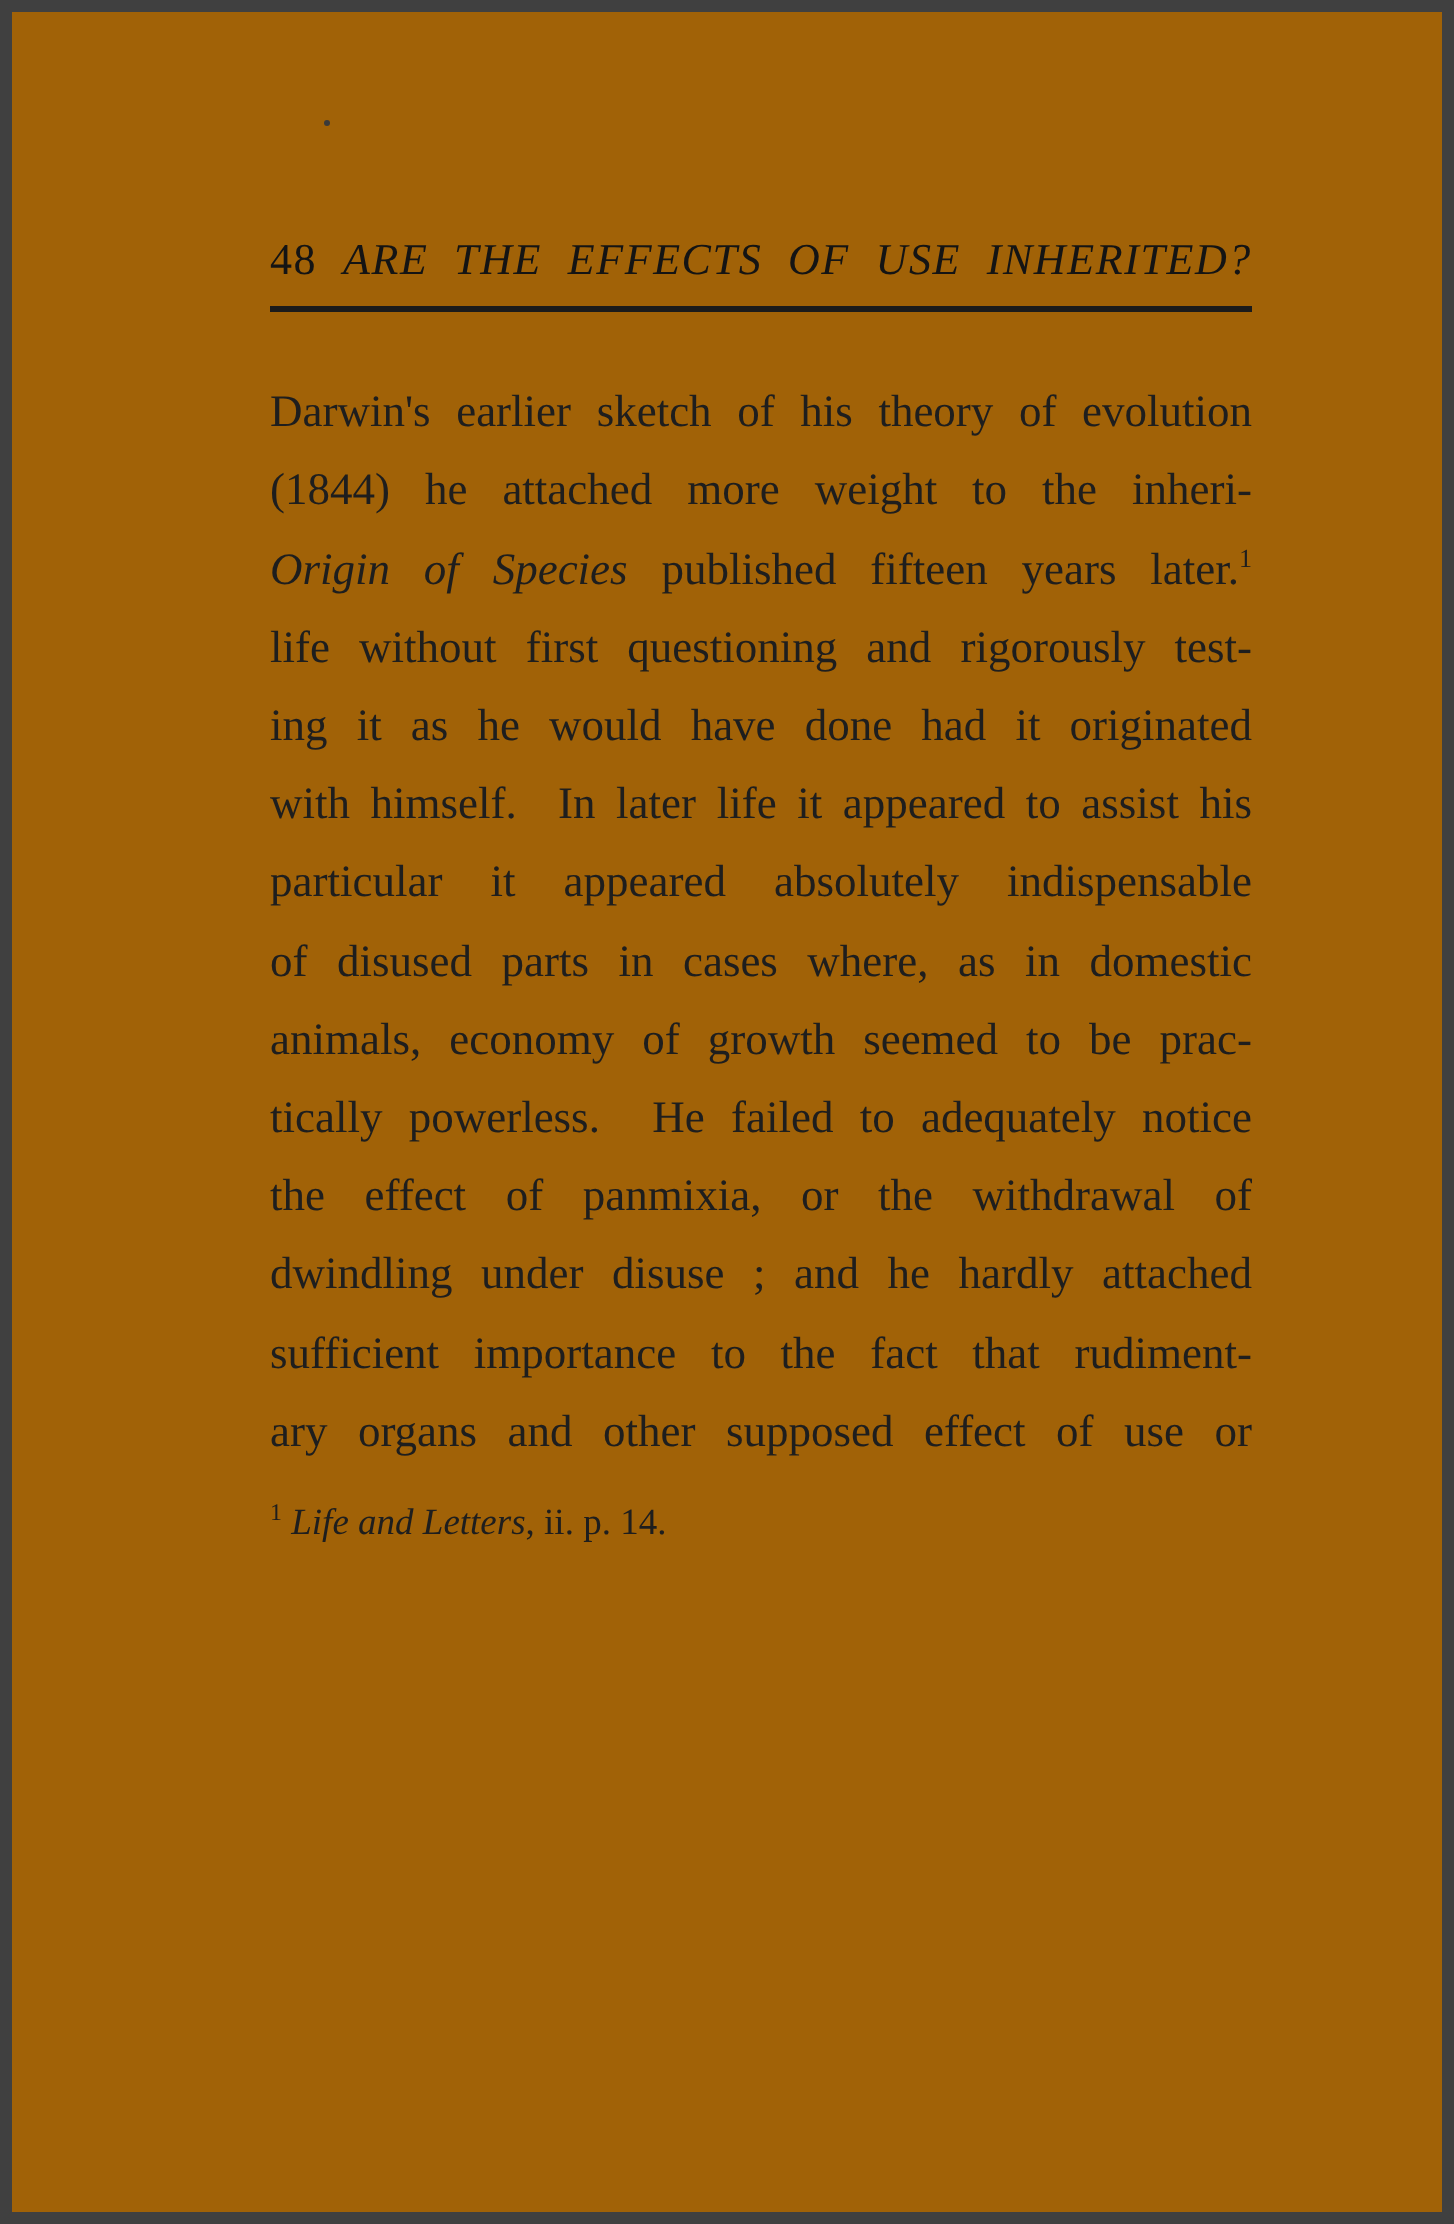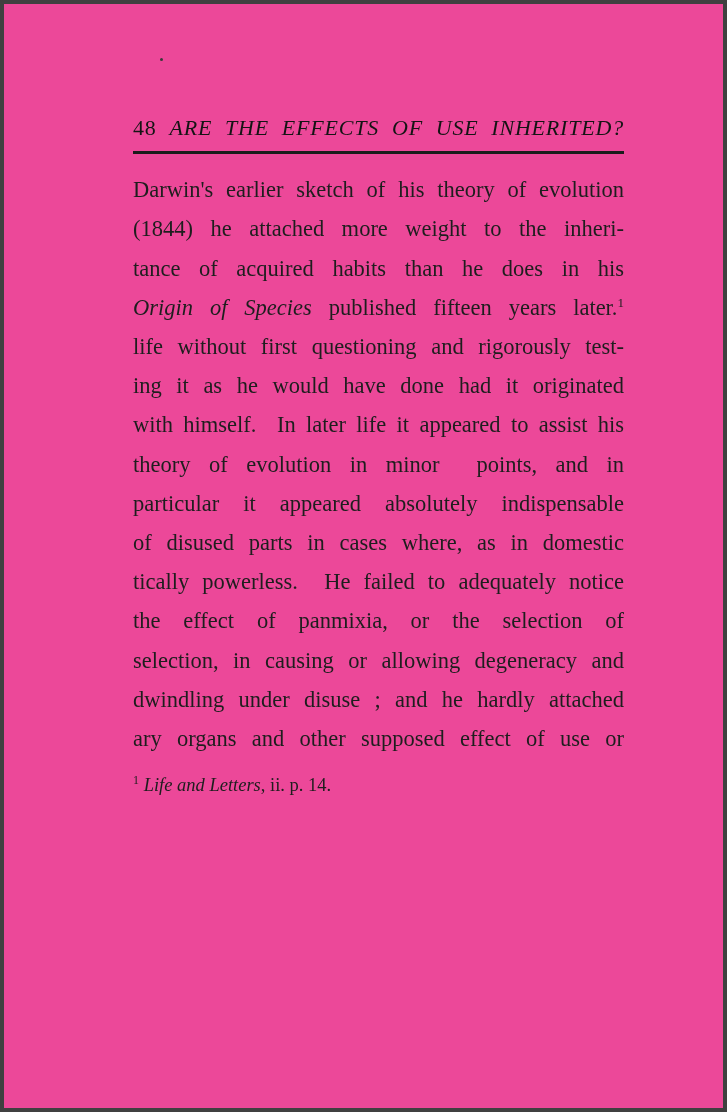--- a/index.html
+++ b/index.html
@@ -1,22 +1,22 @@
 <!DOCTYPE html>
 <html><head>
 <meta charset="utf-8">
 <style>
   html, body { margin: 0; padding: 0; background: #ffffff; }
   .page {
     position: relative;
     width: 727px;
     height: 1112px;
     box-sizing: border-box;
-    background: #ec4899;
-    border: 4px solid #404040;
+    background: #a16207;
+    border: 6px solid #404040;
     font-family: "Liberation Serif", "DejaVu Serif", serif;
     color: #1d1d1d;
     overflow: hidden;
   }
   .speck {
     position: absolute;
     left: 156px; top: 54px;
     width: 3px; height: 3px;
     background: #3a3a3a;
     border-radius: 50%;
@@ -35,21 +35,21 @@
     text-align-last: justify;
     line-height: 1.1;
   }
   .running-head .num { font-style: normal; }
   .running-head .title { font-style: italic; }
   .rule {
     height: 3px;
     background: #1b1b1b;
     margin-top: 11px;
   }
-  .body-text { margin-top: 16px; }
+  .body-text { margin-top: 30px; }
   .line {
     font-size: 22.5px;
     line-height: 39.2px;
     text-align: justify;
     text-align-last: justify;
     color: #1e1e1e;
   }
   .it { font-style: italic; }
   .sup {
     font-size: 13px;
@@ -71,29 +71,28 @@
   <div class="speck"></div>
   <div class="textblock">
     <div class="running-head">
       <span class="num">48</span>
       <span class="title">ARE THE EFFECTS OF USE INHERITED?</span>
     </div>
     <div class="rule"></div>
     <div class="body-text">
         <div class="line"><span>Darwin's earlier sketch of his theory of evolution</span></div>
         <div class="line"><span>(1844) he attached more weight to the inheri-</span></div>
-        <div class="line"><span>tance of acquired habits than he does in his</span></div>
         <div class="line"><span class="it">Origin of Species</span><span> published fifteen years later.</span><span class="sup">1</span></div>
         <div class="line"><span>life without first questioning and rigorously test-</span></div>
         <div class="line"><span>ing it as he would have done had it originated</span></div>
         <div class="line"><span>with himself.&nbsp; In later life it appeared to assist his</span></div>
-        <div class="line"><span>theory of evolution in minor &nbsp;points, and in</span></div>
         <div class="line"><span>particular it appeared absolutely indispensable</span></div>
         <div class="line"><span>of disused parts in cases where, as in domestic</span></div>
+        <div class="line"><span>animals, economy of growth seemed to be prac-</span></div>
         <div class="line"><span>tically powerless.&nbsp; He failed to adequately notice</span></div>
-        <div class="line"><span>the effect of panmixia, or the selection of</span></div>
-        <div class="line"><span>selection, in causing or allowing degeneracy and</span></div>
+        <div class="line"><span>the effect of panmixia, or the withdrawal of</span></div>
         <div class="line"><span>dwindling under disuse ; and he hardly attached</span></div>
+        <div class="line"><span>sufficient importance to the fact that rudiment-</span></div>
         <div class="line"><span>ary organs and other supposed effect of use or</span></div>
       </div>
     <div class="footnote"><span class="sup">1</span><span> </span><span class="it">Life and Letters</span><span>, ii. p. 14.</span></div>
   </div>
 </div>
 
 </body></html>

